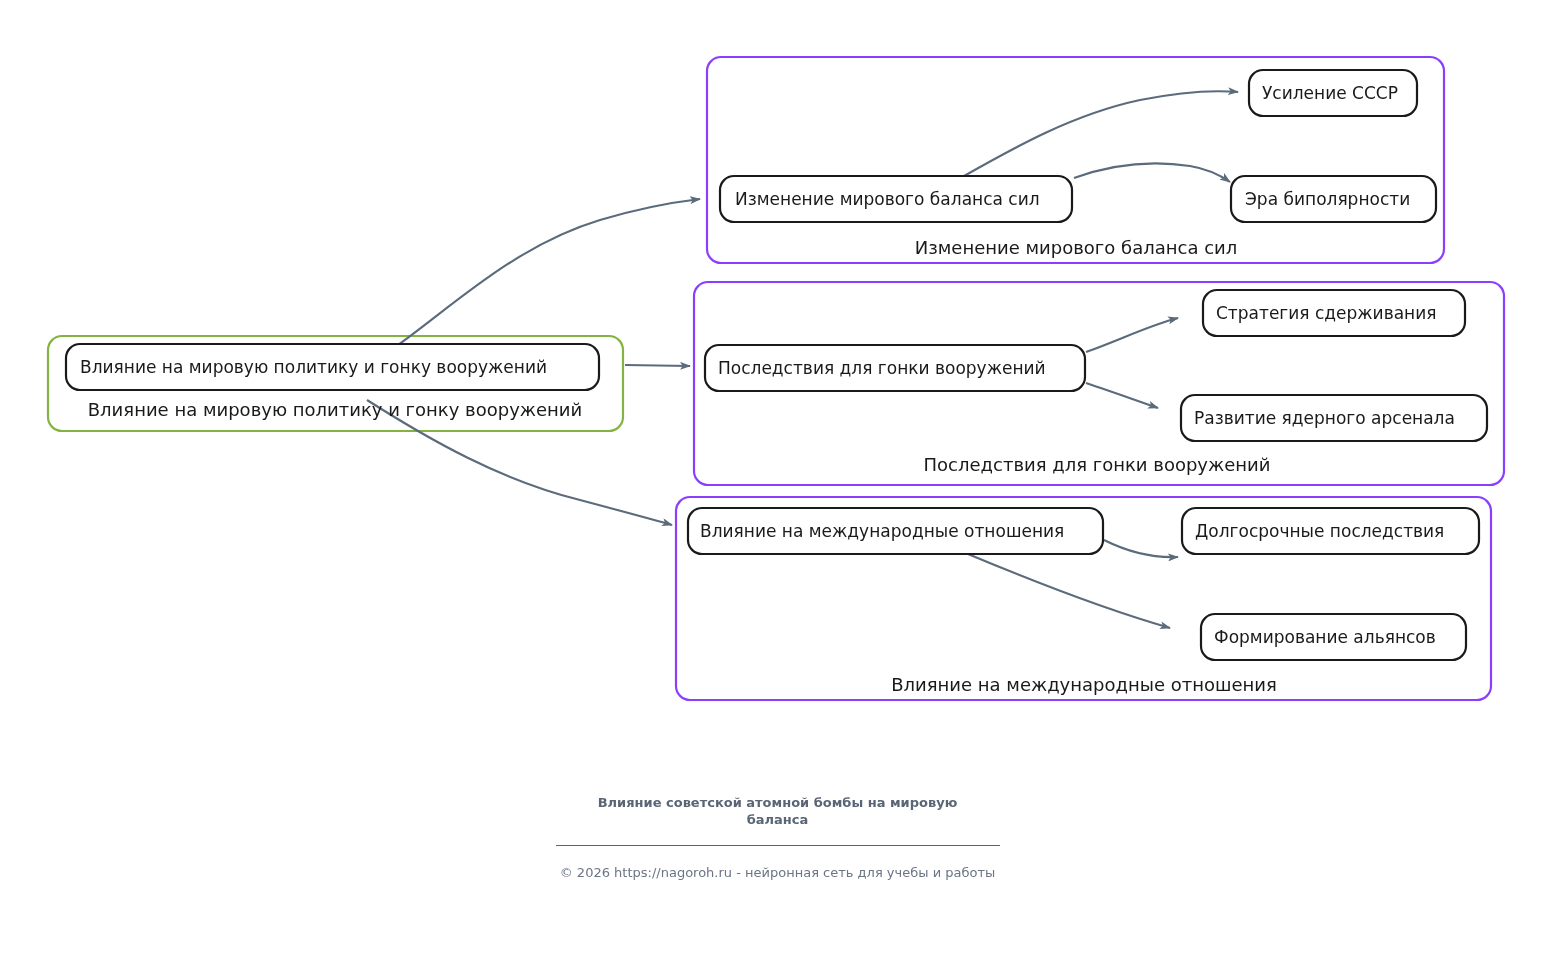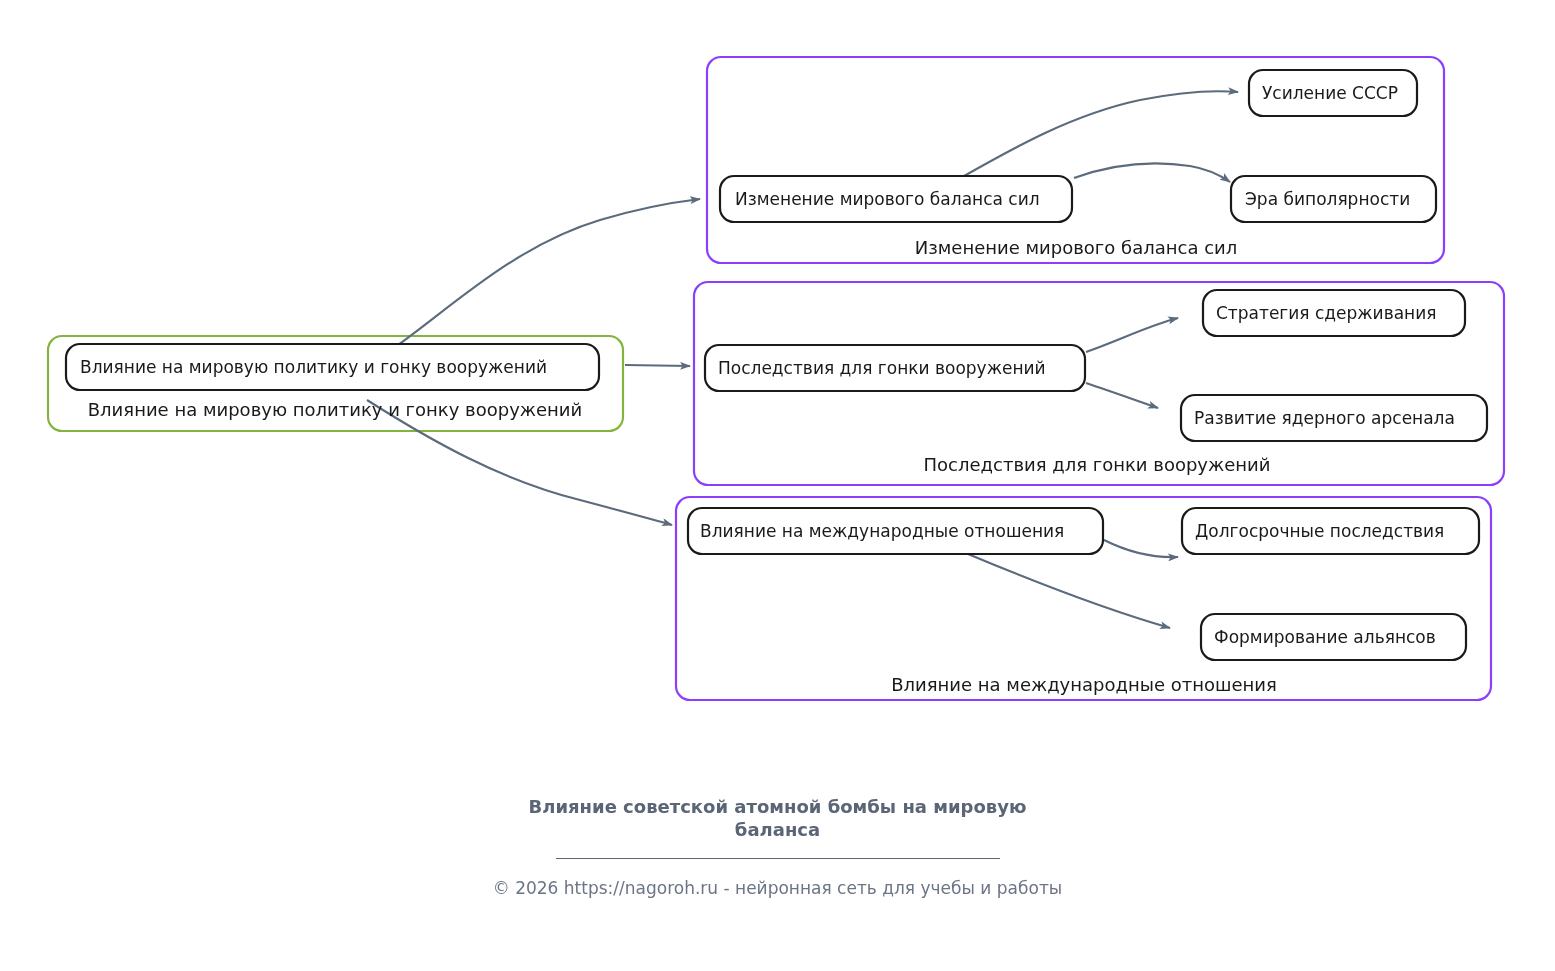--- a/index.html
+++ b/index.html
@@ -57,36 +57,36 @@
 
   .footer {
     position: absolute;
     left: 0;
     top: 795px;
     width: 1555px;
     text-align: center;
   }
   .footer-title {
     font-family: "DejaVu Sans", "Liberation Sans", sans-serif;
-    font-size: 18px;
+    font-size: 13px;
     font-weight: bold;
     color: #5a6575;
     line-height: 1.3;
     width: 520px;
     margin: 0 auto;
   }
   .footer-divider {
     width: 444px;
     height: 0;
     margin: 16px auto 0 auto;
     border-top: 1.5px solid #5a6575;
   }
   .footer-credit {
     font-family: "DejaVu Sans", "Liberation Sans", sans-serif;
-    font-size: 17px;
+    font-size: 13px;
     color: #6b7585;
     margin-top: 19px;
   }
 </style>
 </head>
 <body>
 
 <div id="diagram-root">
   <svg width="1555" height="760" viewBox="0 0 1555 760" xmlns="http://www.w3.org/2000/svg">
     <defs>

